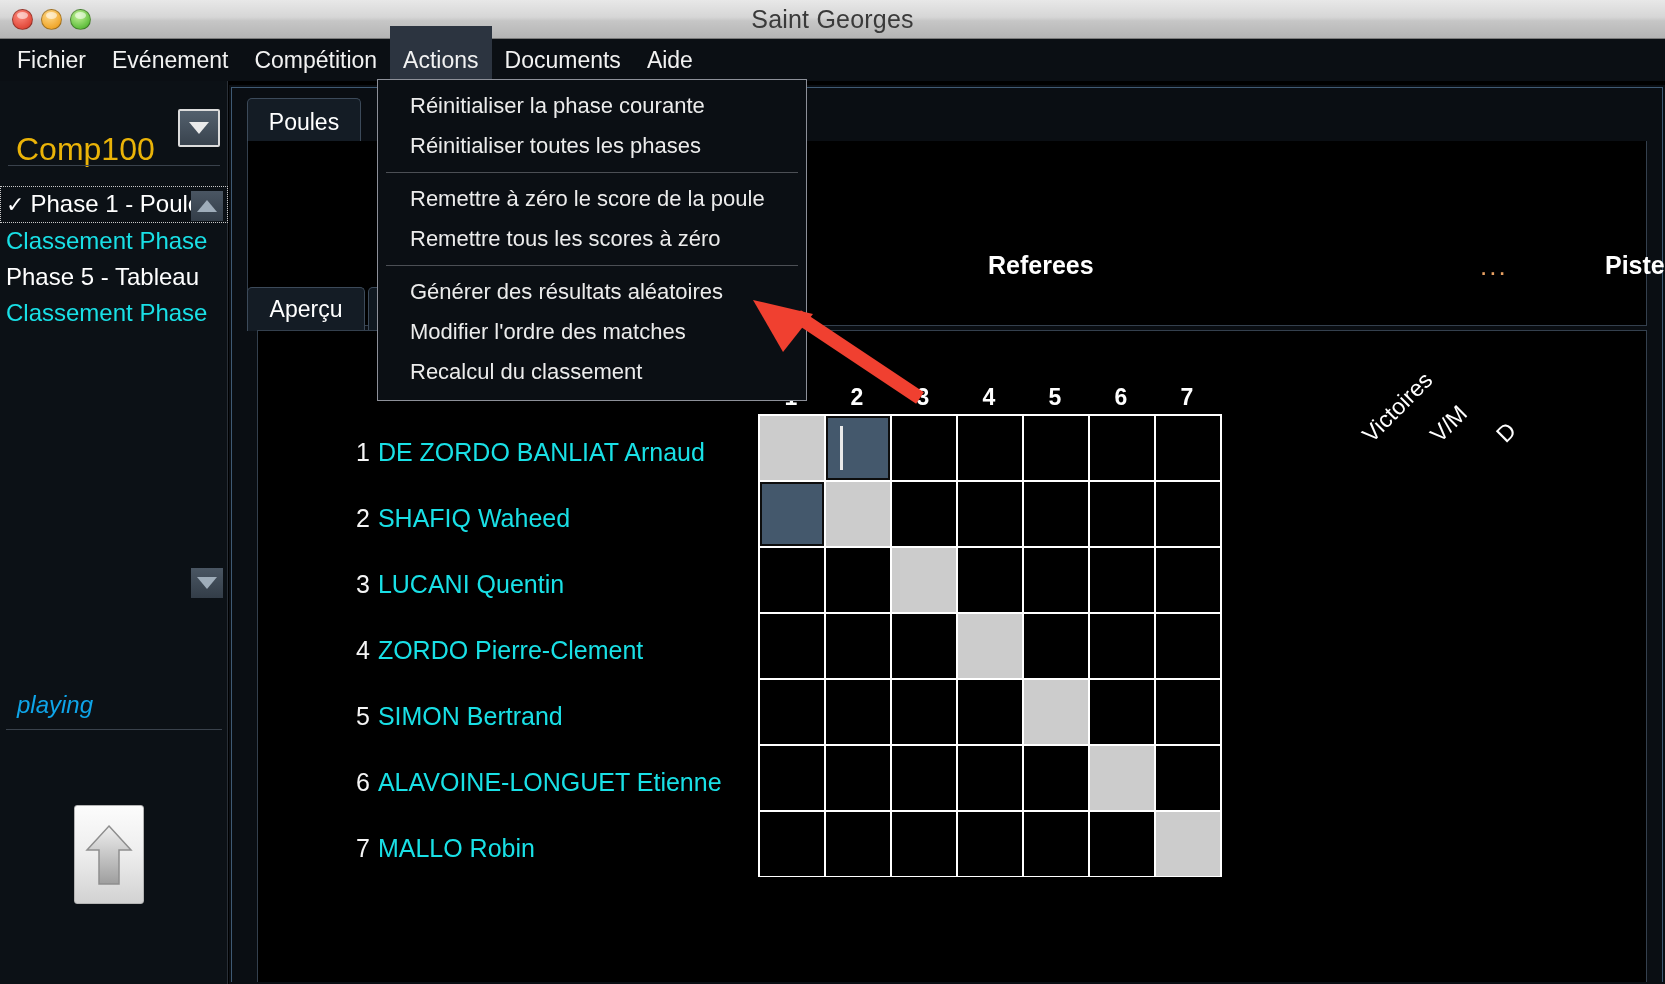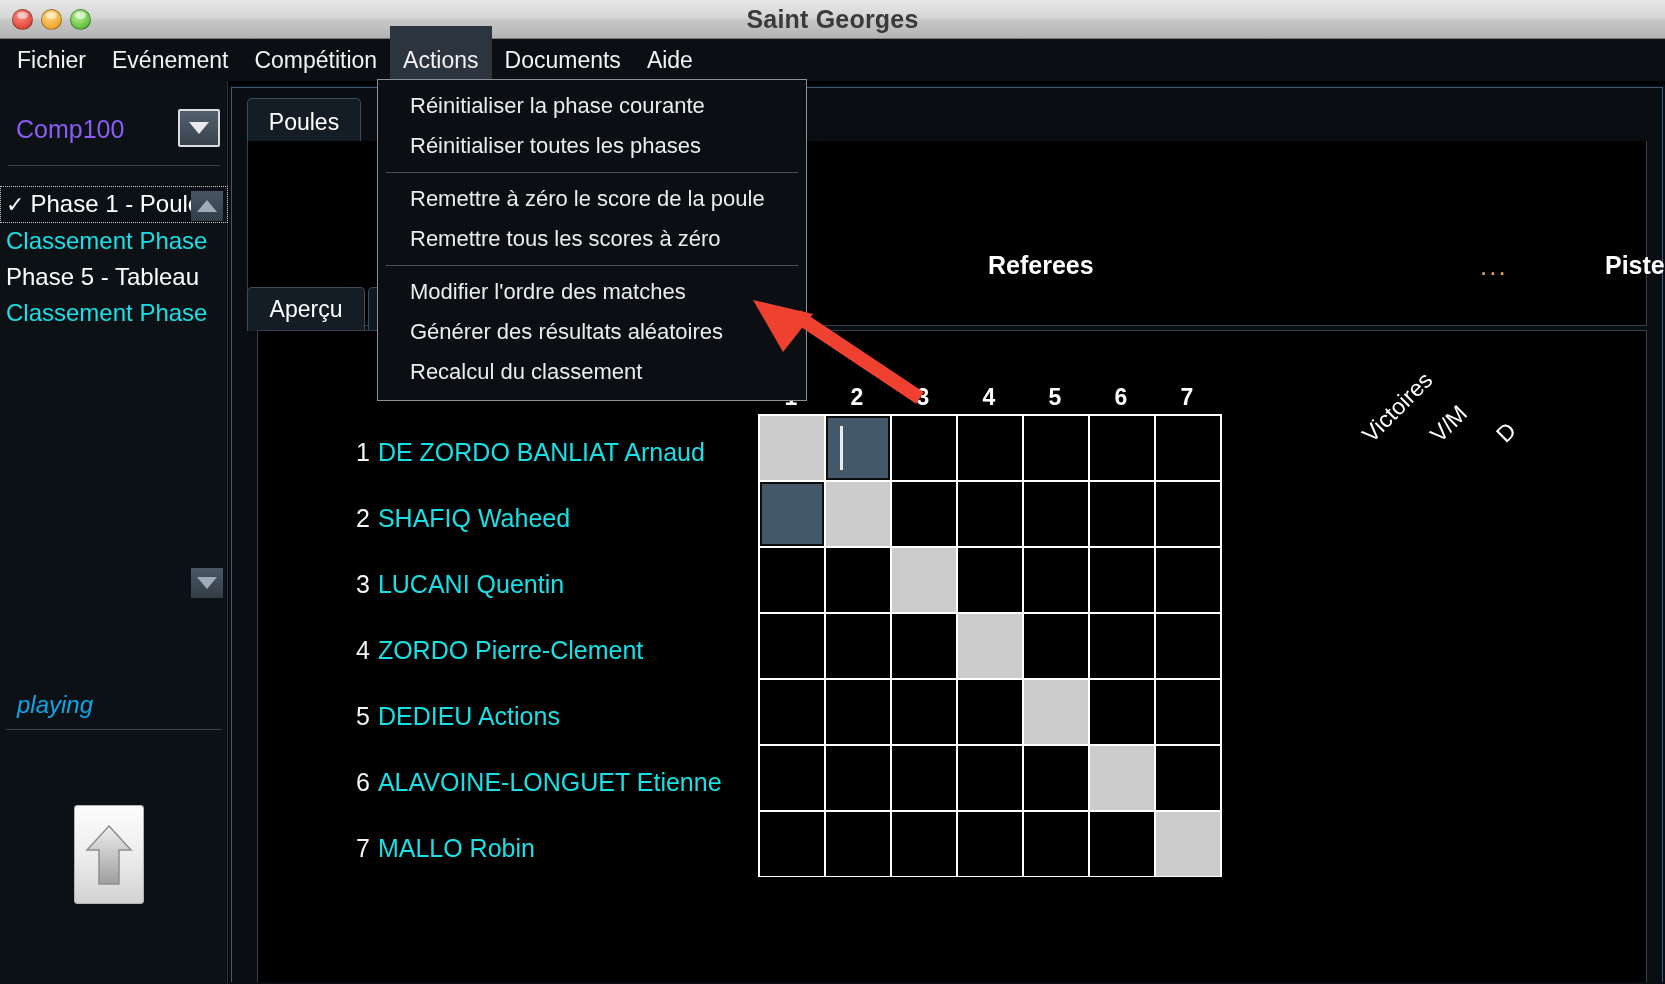--- a/index.html
+++ b/index.html
@@ -17,21 +17,20 @@
     width: 1665px; height: 984px;
     background: #000;
   }
 
   
   .titlebar {
     position: absolute; left: 0; top: 0;
     width: 1665px; height: 39px;
     background: linear-gradient(to bottom, #e8e8e8 0%, #d6d6d6 45%, #c6c6c6 55%, #b4b4b4 100%);
     border-bottom: 1px solid #7a7a7a;
-    font-weight: bold;
   }
   .titlebar .title {
     position: absolute; left: 0; top: 0; width: 100%;
     text-align: center; line-height: 39px;
     font-size: 25px; color: #3a3a3a;
     letter-spacing: 0.2px;
   }
   .traffic {
     position: absolute; left: 12px; top: 9px;
     display: flex; gap: 8px;
@@ -90,22 +89,22 @@
   .sidebar {
     position: absolute; left: 0; top: 81px;
     width: 228px; height: 903px;
     background: #0c1116;
     border-right: 1px solid #2a3038;
   }
   .combo-row {
     position: absolute; left: 0; top: 24px; width: 228px; height: 52px;
   }
   .combo-label {
-    position: absolute; left: 16px; top: 10px;
-    font-size: 25px; color: #8b5cf6;
+    position: absolute; left: 16px; top: 26px;
+    font-size: 32px; color: #eab308;
   }
   .combo-btn {
     position: absolute; right: 8px; top: 4px;
     width: 42px; height: 38px;
     background: linear-gradient(to bottom, #53606d, #39434e);
     border: 2px solid #dcdcdc;
     border-radius: 2px;
     display: flex; align-items: center; justify-content: center;
   }
   .combo-btn .caret {
@@ -445,21 +444,21 @@
         <div class="fencer">
           <span class="idx">2</span><span class="nm">SHAFIQ  Waheed</span>
         </div>
         <div class="fencer">
           <span class="idx">3</span><span class="nm">LUCANI  Quentin</span>
         </div>
         <div class="fencer">
           <span class="idx">4</span><span class="nm">ZORDO  Pierre-Clement</span>
         </div>
         <div class="fencer">
-          <span class="idx">5</span><span class="nm">DEDIEU  Actions</span>
+          <span class="idx">5</span><span class="nm">SIMON  Bertrand</span>
         </div>
         <div class="fencer">
           <span class="idx">6</span><span class="nm">ALAVOINE-LONGUET  Etienne</span>
         </div>
         <div class="fencer">
           <span class="idx">7</span><span class="nm">MALLO  Robin</span>
         </div>
       </div>
 
       <div class="gridwrap">
@@ -535,22 +534,22 @@
     </div>
   </div>
 
   <div class="dropdown">
     <div class="dd-item">Réinitialiser la phase courante</div>
     <div class="dd-item">Réinitialiser toutes les phases</div>
     <div class="dd-sep"></div>
     <div class="dd-item">Remettre à zéro le score de la poule</div>
     <div class="dd-item">Remettre tous les scores à zéro</div>
     <div class="dd-sep"></div>
+    <div class="dd-item">Générer des résultats aléatoires</div>
     <div class="dd-item">Modifier l'ordre des matches</div>
-    <div class="dd-item">Générer des résultats aléatoires</div>
     <div class="dd-item">Recalcul du classement</div>
   </div>
 
   <svg class="arrow-svg" width="200" height="130" viewBox="0 0 200 130">
     <line x1="185" y1="118" x2="62" y2="36" stroke="#f04030" stroke-width="14" stroke-linecap="butt"></line>
     <polygon points="18,20 78,34 48,72" fill="#f04030"></polygon>
   </svg>
 
 </div>
 

